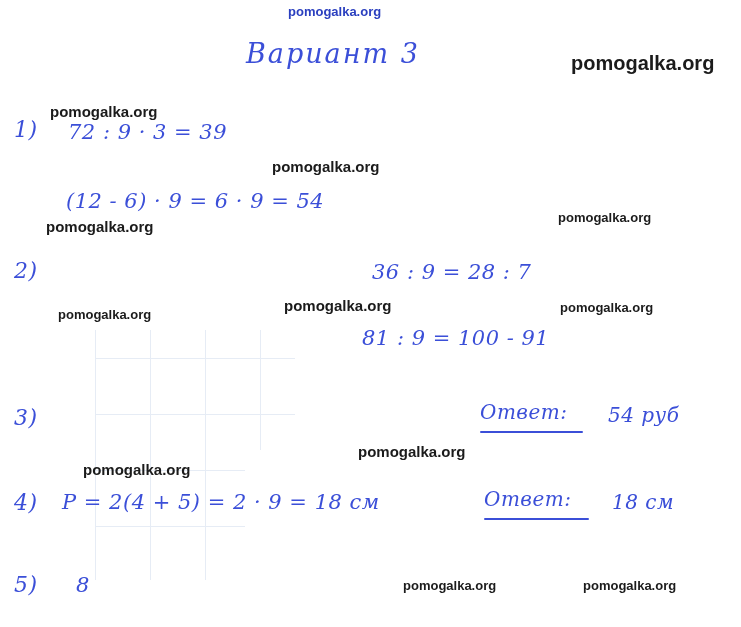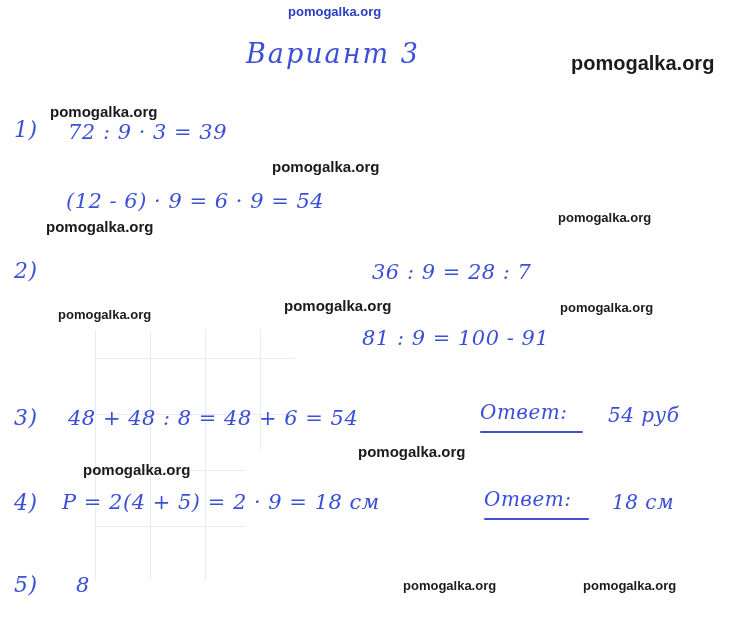--- a/index.html
+++ b/index.html
@@ -99,21 +99,20 @@
 
   <div class="hand num" style="left:14px; top:117px;">1)</div>
   <div class="hand expr" style="left:68px; top:120px;">72 : 9 · 3 = 39</div>
   <div class="hand expr" style="left:66px; top:189px;">(12 - 6) · 9 = 6 · 9 = 54</div>
 
   <div class="hand num" style="left:14px; top:258px;">2)</div>
   <div class="hand expr" style="left:372px; top:260px;">36 : 9 = 28 : 7</div>
   <div class="hand expr" style="left:362px; top:326px;">81 : 9 = 100 - 91</div>
 
   <div class="hand num" style="left:14px; top:405px;">3)</div>
-  <div class="hand expr" style="left:68px; top:406px;">48 + 48 : 8 = 48 + 6 = 54</div>
   <div class="hand ans" style="left:480px; top:400px;">Ответ:</div>
   <div class="underline-ans" style="left:480px; top:431px; width:103px;"></div>
   <div class="hand ans" style="left:608px; top:403px;">54 руб</div>
 
   <div class="hand num" style="left:14px; top:490px;">4)</div>
   <div class="hand expr" style="left:62px; top:490px;">P = 2(4 + 5) = 2 · 9 = 18 см</div>
   <div class="hand ans" style="left:484px; top:487px;">Ответ:</div>
   <div class="underline-ans" style="left:484px; top:518px; width:105px;"></div>
   <div class="hand ans" style="left:612px; top:490px;">18 см</div>
 

